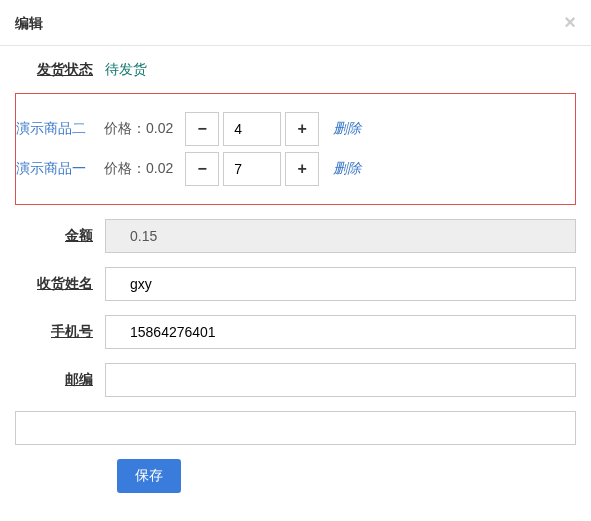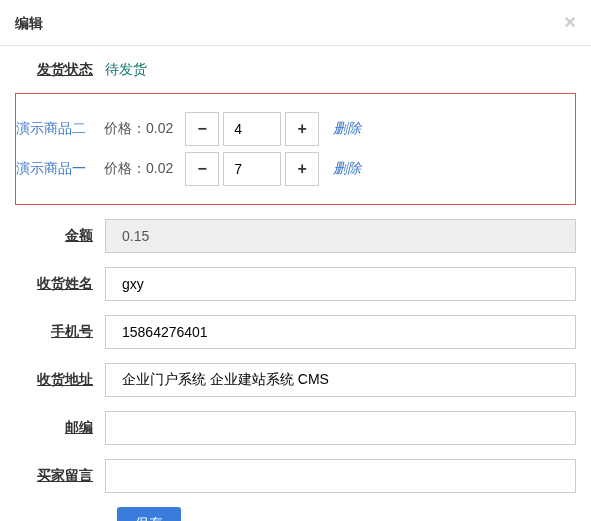--- a/index.html
+++ b/index.html
@@ -15,21 +15,21 @@
 .status-text { color: #0f766e; }
 .product-box { border: 1px solid #d9534f; padding: 12px 8px 12px 0; display: flex; align-items: center; margin-bottom: 14px; }
 .product-box .form-label { width: 90px; }
 .product-list { flex: 1; }
 .product-item { display: flex; align-items: center; margin: 6px 0; }
 .product-link { color: #3a78c9; text-decoration: none; margin-right: 18px; font-size: 14px; }
 .price-text { color: #555; font-size: 14px; margin-right: 12px; }
 .qty-btn { width: 34px; height: 34px; border: 1px solid #ccc; background: #fff; font-size: 16px; font-weight: bold; cursor: pointer; display: flex; align-items: center; justify-content: center; color: #333; }
 .qty-input { width: 58px; height: 34px; border: 1px solid #ccc; text-align: left; padding: 0 10px; font-size: 14px; margin: 0 4px; }
 .delete-link { color: #3a78c9; text-decoration: none; margin-left: 14px; font-size: 14px; font-style: italic; }
-.text-input { width: 100%; height: 34px; border: 1px solid #ccc; padding: 0 16px; font-size: 14px; background: #fff; }
+.text-input { width: 100%; height: 34px; border: 1px solid #ccc; padding: 0 24px; font-size: 14px; background: #fff; }
 .text-input.readonly { background: #eee; color: #555; }
 .save-btn { background: #3a7cdc; color: #fff; border: none; padding: 8px 18px; font-size: 14px; cursor: pointer; border-radius: 3px; }
 .btn-row { margin-left: 102px; margin-top: 10px; }
 </style>
 </head>
 <body>
 
 <div class="modal">
   <div class="modal-header">
     <div class="modal-title">编辑</div>
@@ -74,32 +74,27 @@
     <div class="form-row">
       <div class="form-label">收货姓名</div>
       <div class="form-value"><input class="text-input" value="gxy" style=""></div>
     </div>
 
     <div class="form-row">
       <div class="form-label">手机号</div>
       <div class="form-value"><input class="text-input" value="15864276401" style=""></div>
     </div>
 
-    <div class="form-row">
-      <div class="form-label">收货地址</div>
-      <div class="form-value"><input class="text-input" value="企业门户系统 企业建站系统 CMS" style=""></div>
-    </div>
 
     <div class="form-row">
       <div class="form-label">邮编</div>
       <div class="form-value"><input class="text-input" value="" style=""></div>
     </div>
 
     <div class="form-row">
-      <div class="form-label">买家留言</div>
       <div class="form-value"><input class="text-input" value="" style=""></div>
     </div>
 
     <div class="btn-row">
       <button class="save-btn">保存</button>
     </div>
 
   </div>
 </div>
 

